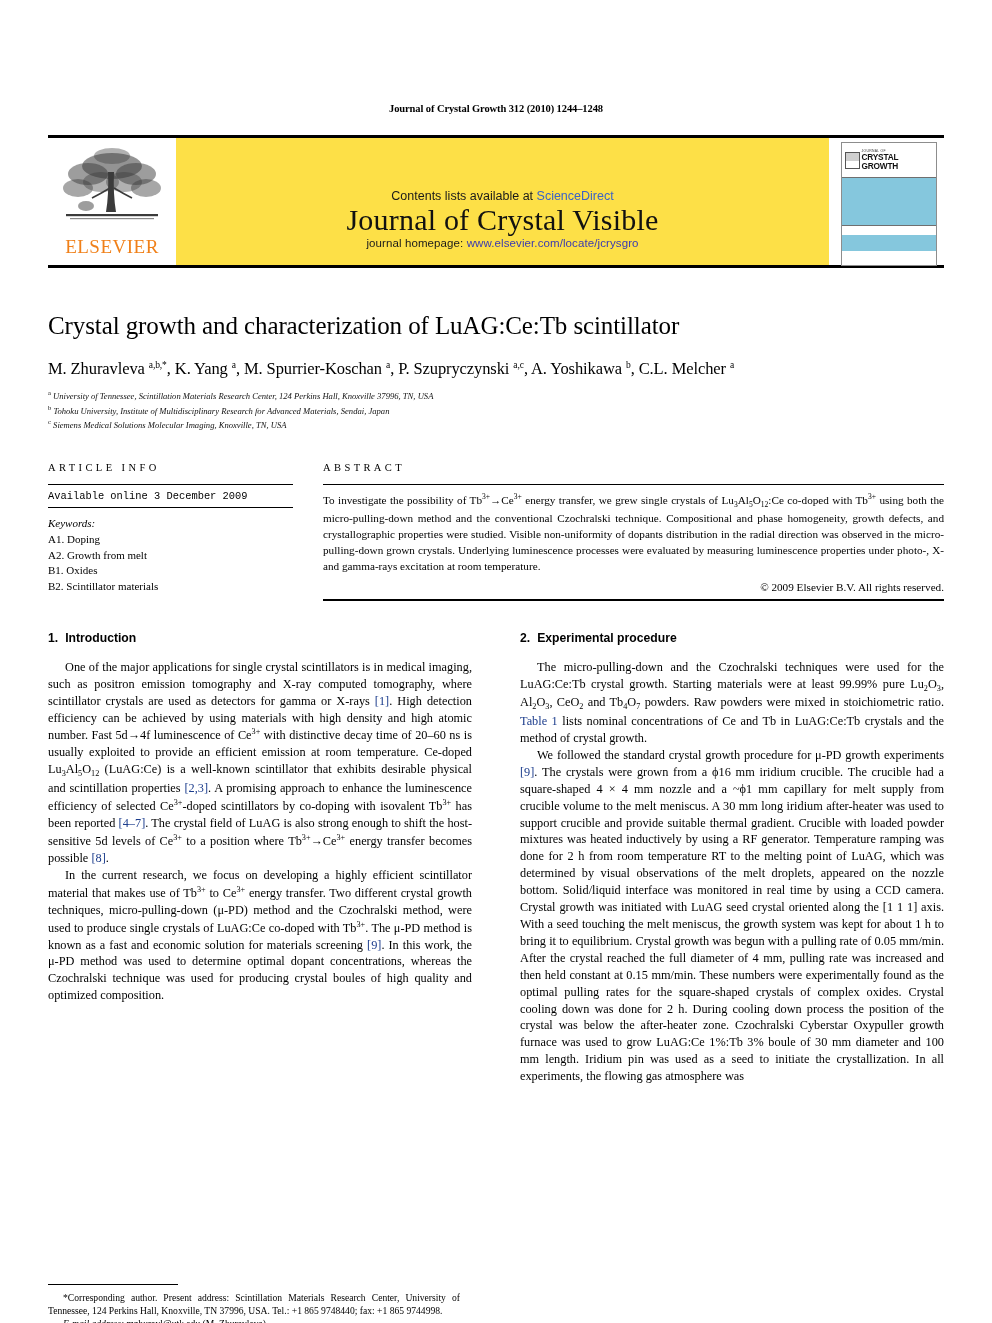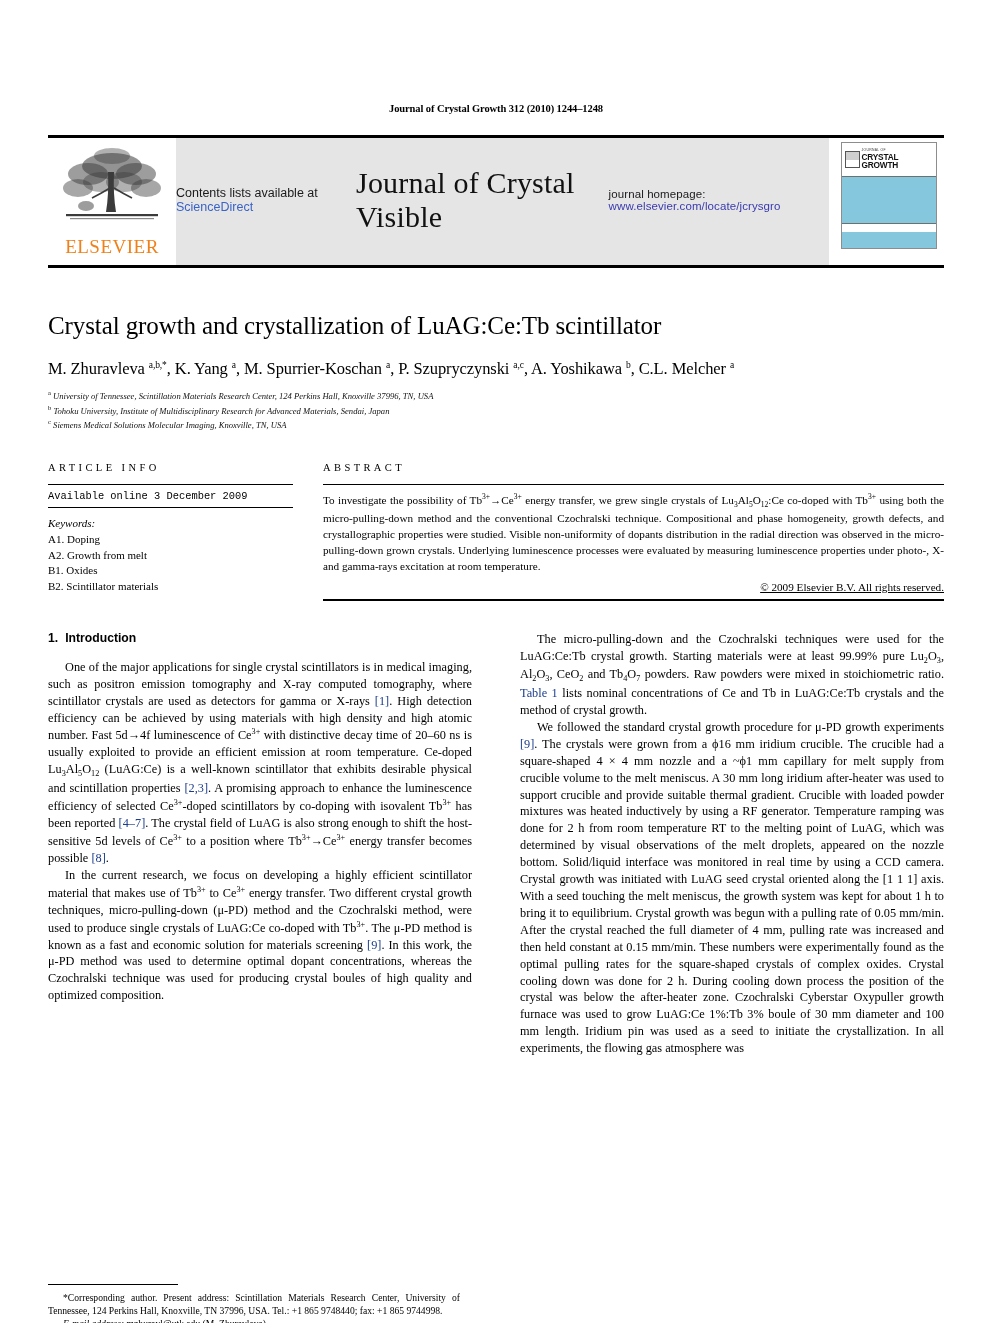--- a/index.html
+++ b/index.html
@@ -60,25 +60,25 @@
   .elsevier-word {
     font-family: "Liberation Serif", serif;
     font-size: 19px;
     letter-spacing: 0.5px;
     color: #F08019;
     line-height: 1;
     margin-top: 1px;
   }
   .center-band {
     flex: 1 1 auto;
-    background: #e5e5e5;
-    display: flex;
-    flex-direction: row;
+    background: #fde047;
+    display: flex;
+    flex-direction: column;
     align-items: center;
-    justify-content: center;
+    justify-content: flex-end;
     padding: 13px 0 16px 0;
     box-sizing: border-box;
   }
   .contents-line {
     font-family: "Liberation Sans", sans-serif;
     font-size: 12.5px;
     color: #1a1a1a;
   }
   .contents-line .sd-link { color: #3a63c8; }
   .journal-name {
@@ -99,21 +99,21 @@
     width: 115px;
     background: #ffffff;
     padding: 4px 6px 4px 10px;
     box-sizing: border-box;
     display: flex;
     align-items: flex-start;
     justify-content: center;
   }
   .cover {
     width: 96px;
-    height: 107px;
+    height: 124px;
     border: 1px solid #8d8d8d;
     background: #ffffff;
     box-sizing: border-box;
     display: flex;
     flex-direction: column;
   }
   .cover-top {
     height: 34px;
     display: flex;
     align-items: center;
@@ -219,21 +219,20 @@
     line-height: 1.42;
     text-align: justify;
     padding: 7px 0 2px 0;
   }
   .abstract-body sup, .abstract-body sub { font-size: 7.6px; }
   .copyright {
     font-family: "Liberation Serif", serif;
     font-size: 11.2px;
     text-align: right;
     padding: 4px 0 6px 0;
-    text-decoration: underline;
   }
 
   
   .body-cols {
     display: flex;
     margin-top: 30px;
     gap: 48px;
   }
   .bcol { flex: 1 1 0; width: 0; }
   .body-head {
@@ -331,21 +330,21 @@
             <span class="cover-word">GROWTH</span>
           </div>
         </div>
         <div class="cover-band cover-band-1"></div>
         <div class="cover-gap"></div>
         <div class="cover-band cover-band-2"></div>
       </div>
     </div>
   </div>
 
-  <h1 class="article-title">Crystal growth and crystallization of LuAG:Ce:Tb scintillator</h1>
+  <h1 class="article-title">Crystal growth and characterization of LuAG:Ce:Tb scintillator</h1>
 
   <div class="authors">M. Zhuravleva <sup>a,b,</sup><sup>*</sup>, K. Yang <sup>a</sup>, M. Spurrier-Koschan <sup>a</sup>, P. Szupryczynski <sup>a,c</sup>, A. Yoshikawa <sup>b</sup>, C.L. Melcher <sup>a</sup></div>
 
   <div class="affils">
     <div><sup>a</sup> <span>University of Tennessee, Scintillation Materials Research Center, 124 Perkins Hall, Knoxville 37996, TN, USA</span></div>
     <div><sup>b</sup> <span>Tohoku University, Institute of Multidisciplinary Research for Advanced Materials, Sendai, Japan</span></div>
     <div><sup>c</sup> <span>Siemens Medical Solutions Molecular Imaging, Knoxville, TN, USA</span></div>
   </div>
 
   <div class="info-abstract">
@@ -373,20 +372,21 @@
     </div>
   </div>
 
   <div class="body-cols">
     <div class="bcol">
       <div class="body-head"><span class="num">1.</span><span>Introduction</span></div>
       <p class="bodytext">One of the major applications for single crystal scintillators is in medical imaging, such as positron emission tomography and X-ray computed tomography, where scintillator crystals are used as detectors for gamma or X-rays <span class="ref">[1]</span>. High detection efficiency can be achieved by using materials with high density and high atomic number. Fast 5d→4f luminescence of Ce<sup>3+</sup> with distinctive decay time of 20–60 ns is usually exploited to provide an efficient emission at room temperature. Ce-doped Lu<sub>3</sub>Al<sub>5</sub>O<sub>12</sub> (LuAG:Ce) is a well-known scintillator that exhibits desirable physical and scintillation properties <span class="ref">[2,3]</span>. A promising approach to enhance the luminescence efficiency of selected Ce<sup>3+</sup>-doped scintillators by co-doping with isovalent Tb<sup>3+</sup> has been reported <span class="ref">[4–7]</span>. The crystal field of LuAG is also strong enough to shift the host-sensitive 5d levels of Ce<sup>3+</sup> to a position where Tb<sup>3+</sup>→Ce<sup>3+</sup> energy transfer becomes possible <span class="ref">[8]</span>.</p>
       <p class="bodytext">In the current research, we focus on developing a highly efficient scintillator material that makes use of Tb<sup>3+</sup> to Ce<sup>3+</sup> energy transfer. Two different crystal growth techniques, micro-pulling-down (μ-PD) method and the Czochralski method, were used to produce single crystals of LuAG:Ce co-doped with Tb<sup>3+</sup>. The μ-PD method is known as a fast and economic solution for materials screening <span class="ref">[9]</span>. In this work, the μ-PD method was used to determine optimal dopant concentrations, whereas the Czochralski technique was used for producing crystal boules of high quality and optimized composition.</p>
     </div>
     <div class="bcol">
+      <div class="body-head"><span class="num">2.</span><span>Experimental procedure</span></div>
       <p class="bodytext">The micro-pulling-down and the Czochralski techniques were used for the LuAG:Ce:Tb crystal growth. Starting materials were at least 99.99% pure Lu<sub>2</sub>O<sub>3</sub>, Al<sub>2</sub>O<sub>3</sub>, CeO<sub>2</sub> and Tb<sub>4</sub>O<sub>7</sub> powders. Raw powders were mixed in stoichiometric ratio. <span class="ref">Table 1</span> lists nominal concentrations of Ce and Tb in LuAG:Ce:Tb crystals and the method of crystal growth.</p>
       <p class="bodytext">We followed the standard crystal growth procedure for μ-PD growth experiments <span class="ref">[9]</span>. The crystals were grown from a ϕ16 mm iridium crucible. The crucible had a square-shaped 4 × 4 mm nozzle and a ~ϕ1 mm capillary for melt supply from crucible volume to the melt meniscus. A 30 mm long iridium after-heater was used to support crucible and provide suitable thermal gradient. Crucible with loaded powder mixtures was heated inductively by using a RF generator. Temperature ramping was done for 2 h from room temperature RT to the melting point of LuAG, which was determined by visual observations of the melt droplets, appeared on the nozzle bottom. Solid/liquid interface was monitored in real time by using a CCD camera. Crystal growth was initiated with LuAG seed crystal oriented along the [1 1 1] axis. With a seed touching the melt meniscus, the growth system was kept for about 1 h to bring it to equilibrium. Crystal growth was begun with a pulling rate of 0.05 mm/min. After the crystal reached the full diameter of 4 mm, pulling rate was increased and then held constant at 0.15 mm/min. These numbers were experimentally found as the optimal pulling rates for the square-shaped crystals of complex oxides. Crystal cooling down was done for 2 h. During cooling down process the position of the crystal was below the after-heater zone. Czochralski Cyberstar Oxypuller growth furnace was used to grow LuAG:Ce 1%:Tb 3% boule of 30 mm diameter and 100 mm length. Iridium pin was used as a seed to initiate the crystallization. In all experiments, the flowing gas atmosphere was</p>
     </div>
   </div>
 
   <div class="footnotes">
     <div class="fn-rule"></div>
     <p class="fn-text indent">*Corresponding author. Present address: Scintillation Materials Research Center, University of Tennessee, 124 Perkins Hall, Knoxville, TN 37996, USA. Tel.: +1 865 9748440; fax: +1 865 9744998.</p>
     <p class="fn-text indent"><span class="fn-email-label">E-mail address:</span> <span>mzhuravl@utk.edu (M. Zhuravleva).</span></p>
   </div>

